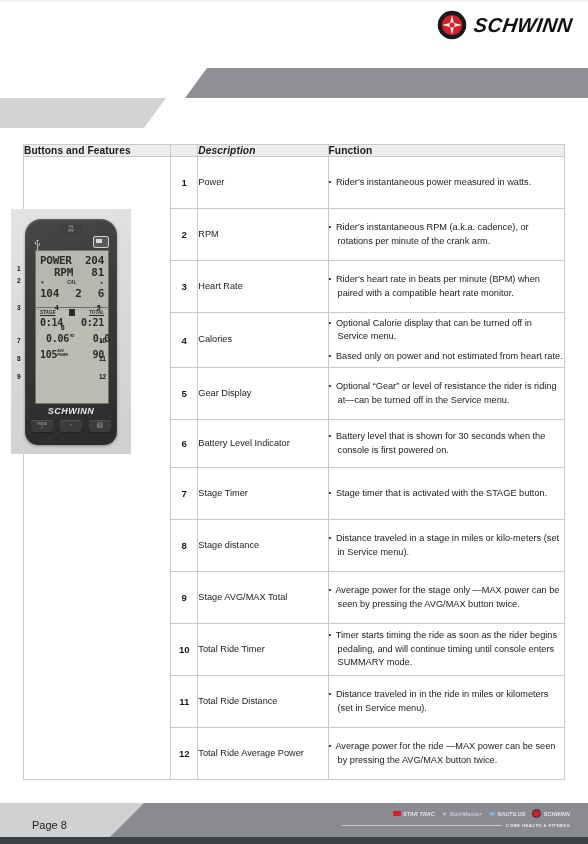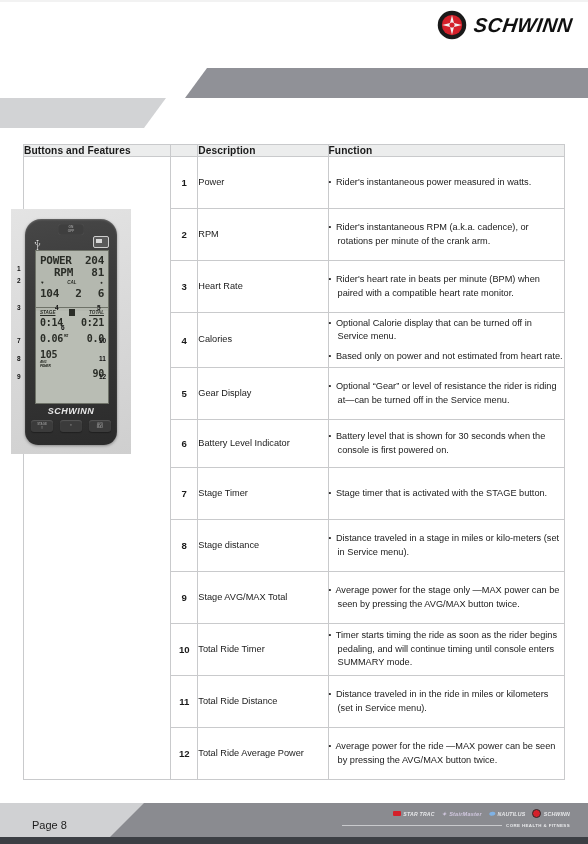--- a/index.html
+++ b/index.html
@@ -26,21 +26,21 @@
     clip-path:polygon(0 0,100% 0,calc(100% - 22px) 100%,0 100%);}
 
   
   .table{position:absolute;left:23px;top:144px;width:542px;border-collapse:collapse;
     border:1px solid #bbbcbe;}
   .table td,.table th{border:1px solid #c9cacc;vertical-align:middle;padding:0;}
   .thead-cell{background:#eceded;font-weight:bold;font-size:10.2px;color:#1a1a1a;
     padding:6px 9px;text-align:left;height:10px;letter-spacing:0.1px;}
   .col-img{width:146px;}
   .col-num{width:26px;}
-  .col-desc{width:129px;}
+  .col-desc{width:129px;font-style:italic;}
   .col-fn{width:235px;}
 
   .num-cell{text-align:center;font-weight:bold;font-size:9.6px;color:#1a1a1a;}
   .desc-cell{font-size:9.2px;color:#1a1a1a;padding:6px 8px 6px 10px;line-height:1.3;}
   .fn-cell{font-size:9.2px;color:#1a1a1a;padding:7px 10px 7px 8px;line-height:1.45;}
   .fn-cell p{margin:0 0 6px 0;padding-left:9px;text-indent:-9px;}
   .fn-cell p:last-child{margin-bottom:0;}
   .bullet{font-size:8px;vertical-align:1px;padding-right:2px;}
 
   
@@ -71,22 +71,22 @@
   .icons-row{position:absolute;top:29px;left:0;width:100%;display:flex;
     justify-content:space-between;padding:0 5px;box-sizing:border-box;
     font-size:4.5px;color:#2a2d27;align-items:center;}
   .r-hr{top:36px;font-size:11px;}
   .divider-lcd{position:absolute;top:56px;left:0;width:100%;height:1px;background:#6e7268;}
   .stage-hdr{position:absolute;top:58px;left:0;width:100%;display:flex;
     justify-content:space-between;align-items:center;padding:0 4px;box-sizing:border-box;
     font-size:4.6px;font-weight:bold;font-style:italic;color:#2a2d27;}
   .stage-hdr .bars{width:6px;height:7px;background:#2a2d27;}
   .r-t1{top:66px;font-size:10px;}
-  .r-t2{top:82px;font-size:10px;}
-  .r-t3{top:98px;font-size:10px;flex-direction:column;}
+  .r-t2{top:82px;font-size:10px;margin-left:6px;}
+  .r-t3{top:98px;font-size:10px;}
   .unit{font-size:4px;font-style:italic;font-weight:bold;vertical-align:2px;padding-left:1px;}
   .unit2{font-size:4px;font-style:italic;font-weight:bold;line-height:1;text-align:left;}
 
   .schwinn-badge{position:absolute;left:0;width:100%;top:187px;text-align:center;
     font-style:italic;font-weight:bold;font-size:9px;color:#e6e6e6;letter-spacing:0.5px;}
   .btnrow{position:absolute;left:6px;top:201px;width:80px;display:flex;justify-content:space-between;}
   .dbtn{width:22px;height:12px;border-radius:3px;background:#3b3b3b;
     box-shadow:inset 0 1px 1px rgba(255,255,255,.14),0 1px 1px rgba(0,0,0,.3);
     display:flex;flex-direction:column;align-items:center;justify-content:center;}
   .dbtn span{font-size:2.9px;color:#8e8e8e;font-weight:bold;line-height:1.1;}

